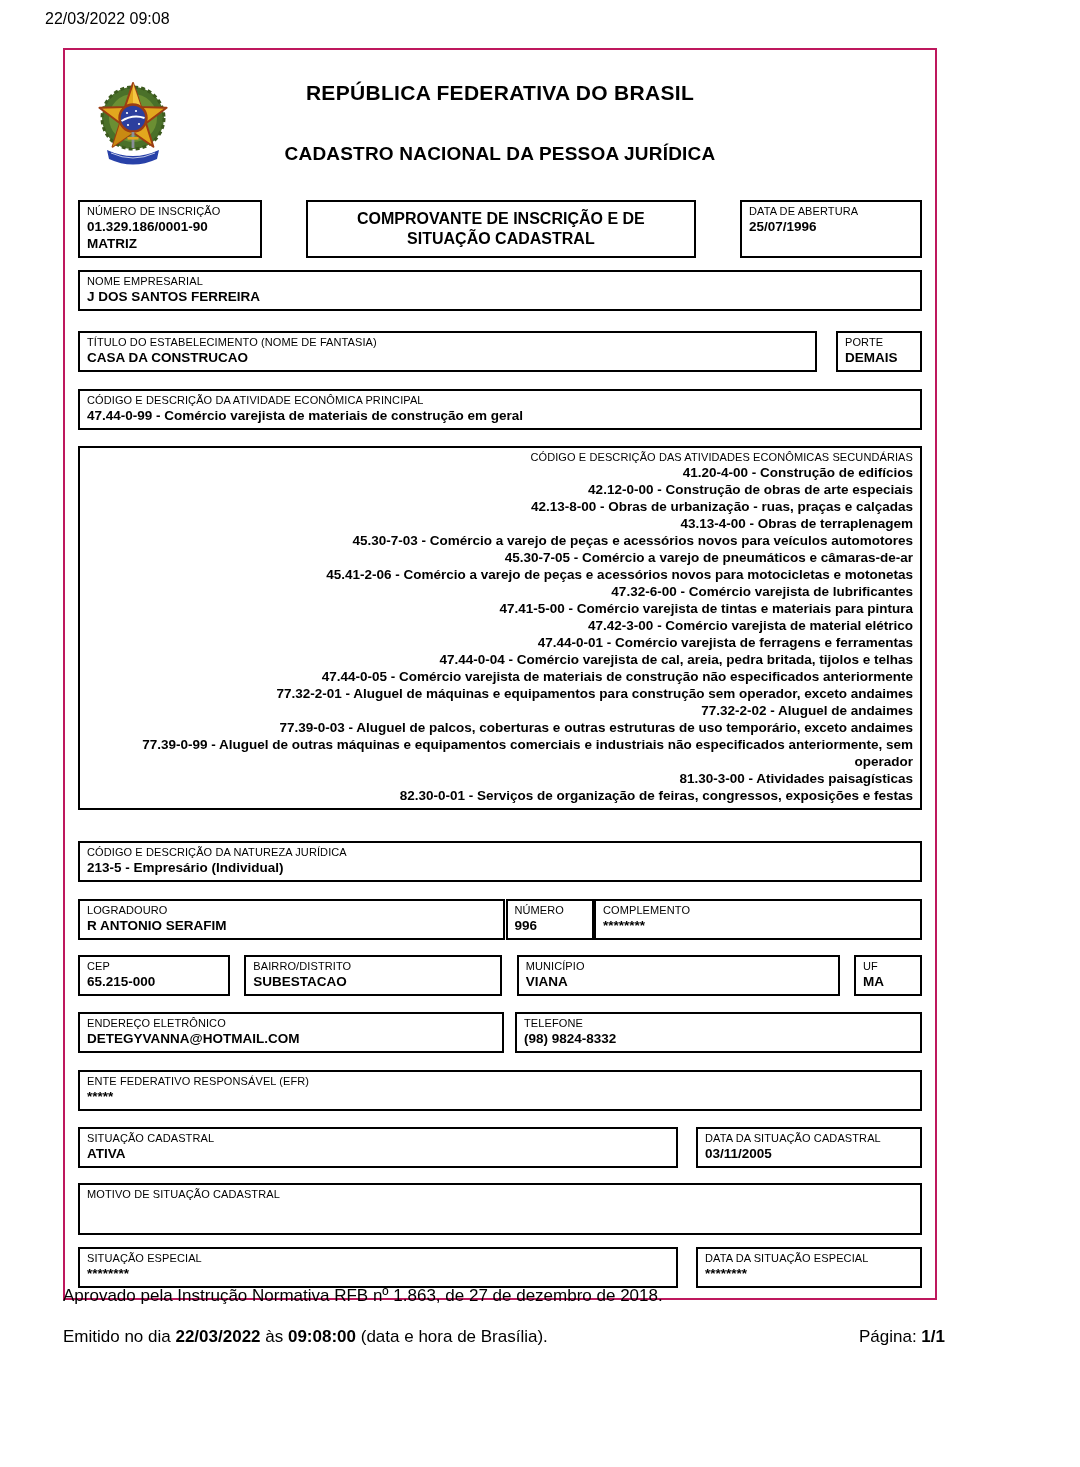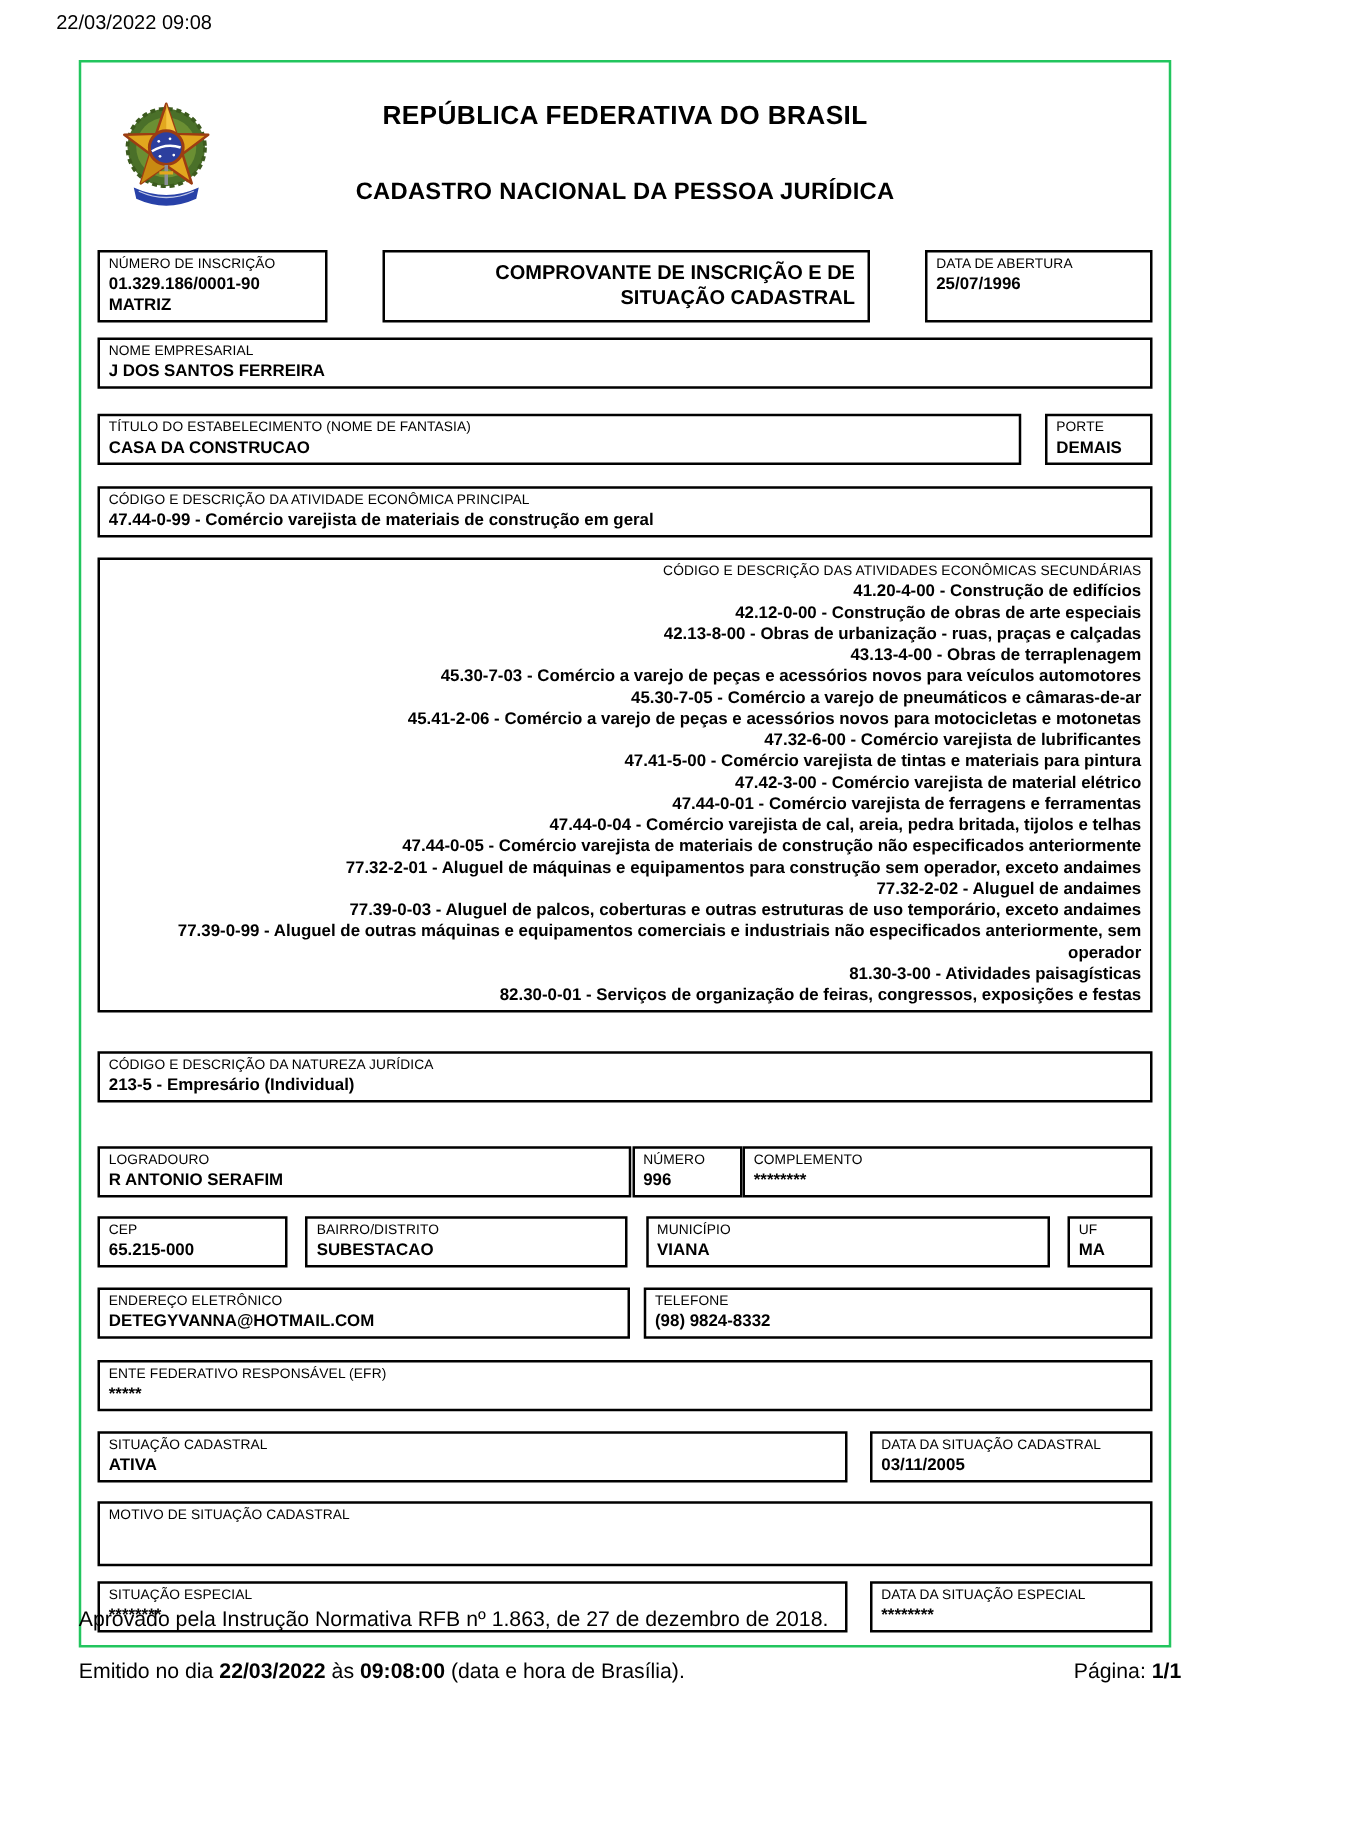--- a/index.html
+++ b/index.html
@@ -4,21 +4,21 @@
 <style>
   html,body{margin:0;padding:0;background:#ffffff;}
   body{
     width:1080px;height:1467px;position:relative;
     font-family:"Liberation Sans", sans-serif;color:#000;
     -webkit-font-smoothing:antialiased;
   }
   .timestamp{position:absolute;left:45px;top:10px;font-size:16px;}
   .document{
     position:absolute;left:63px;top:48px;width:874px;
-    border:2px solid #22c55e;box-sizing:border-box;
+    border:2px solid #be185d;box-sizing:border-box;
     padding:0 13px 10px 13px;background:#fff;
   }
   .doc-header{position:relative;height:150px;}
   .crest{position:absolute;left:17px;top:30px;width:76px;height:94px;}
   .titles{text-align:center;padding-top:30px;}
   .title1{font-size:21px;font-weight:bold;line-height:25px;letter-spacing:.3px;}
   .title2{font-size:19px;font-weight:bold;line-height:23px;margin-top:37px;letter-spacing:.2px;}
   .row{display:flex;justify-content:space-between;}
   .row.joined{justify-content:flex-start;}
   .box{
@@ -27,33 +27,33 @@
   }
   .lbl{font-size:11px;line-height:13px;letter-spacing:.1px;}
   .val{font-size:13.5px;font-weight:bold;line-height:17px;}
   .r1{margin-top:0;gap:44px;}
   .r1 .box{min-height:54px;}
   .r2{margin-top:12px;}
   .r3{margin-top:20px;}
   .r4{margin-top:17px;}
   .r5{margin-top:16px;text-align:right;}
   .r6{margin-top:31px;}
-  .r7{margin-top:35px;}
+  .r7{margin-top:17px;}
   .r8{margin-top:15px;}
   .r9{margin-top:16px;}
   .r10{margin-top:17px;}
   .r10 .box{min-height:40px;}
   .r11{margin-top:16px;}
   .r12{margin-top:15px;}
   .r12 .box{min-height:52px;}
   .r13{margin-top:12px;}
   .w-full{width:100%;}
   .comprovante-box{
     width:437px;display:flex;align-items:center;justify-content:center;
-    text-align:right;font-size:16px;font-weight:bold;line-height:20px;padding:2px 10px;
+    text-align:center;font-size:16px;font-weight:bold;line-height:20px;padding:2px 10px;
   }
   .activities .val{line-height:17px;}
   .footer{position:absolute;left:63px;top:1286px;width:882px;font-size:17px;}
   .footer-line2{display:flex;justify-content:space-between;margin-top:21px;}
   .b{font-weight:bold;}
 </style>
 </head>
 <body>
 
 <div class="timestamp">22/03/2022 09:08</div>

